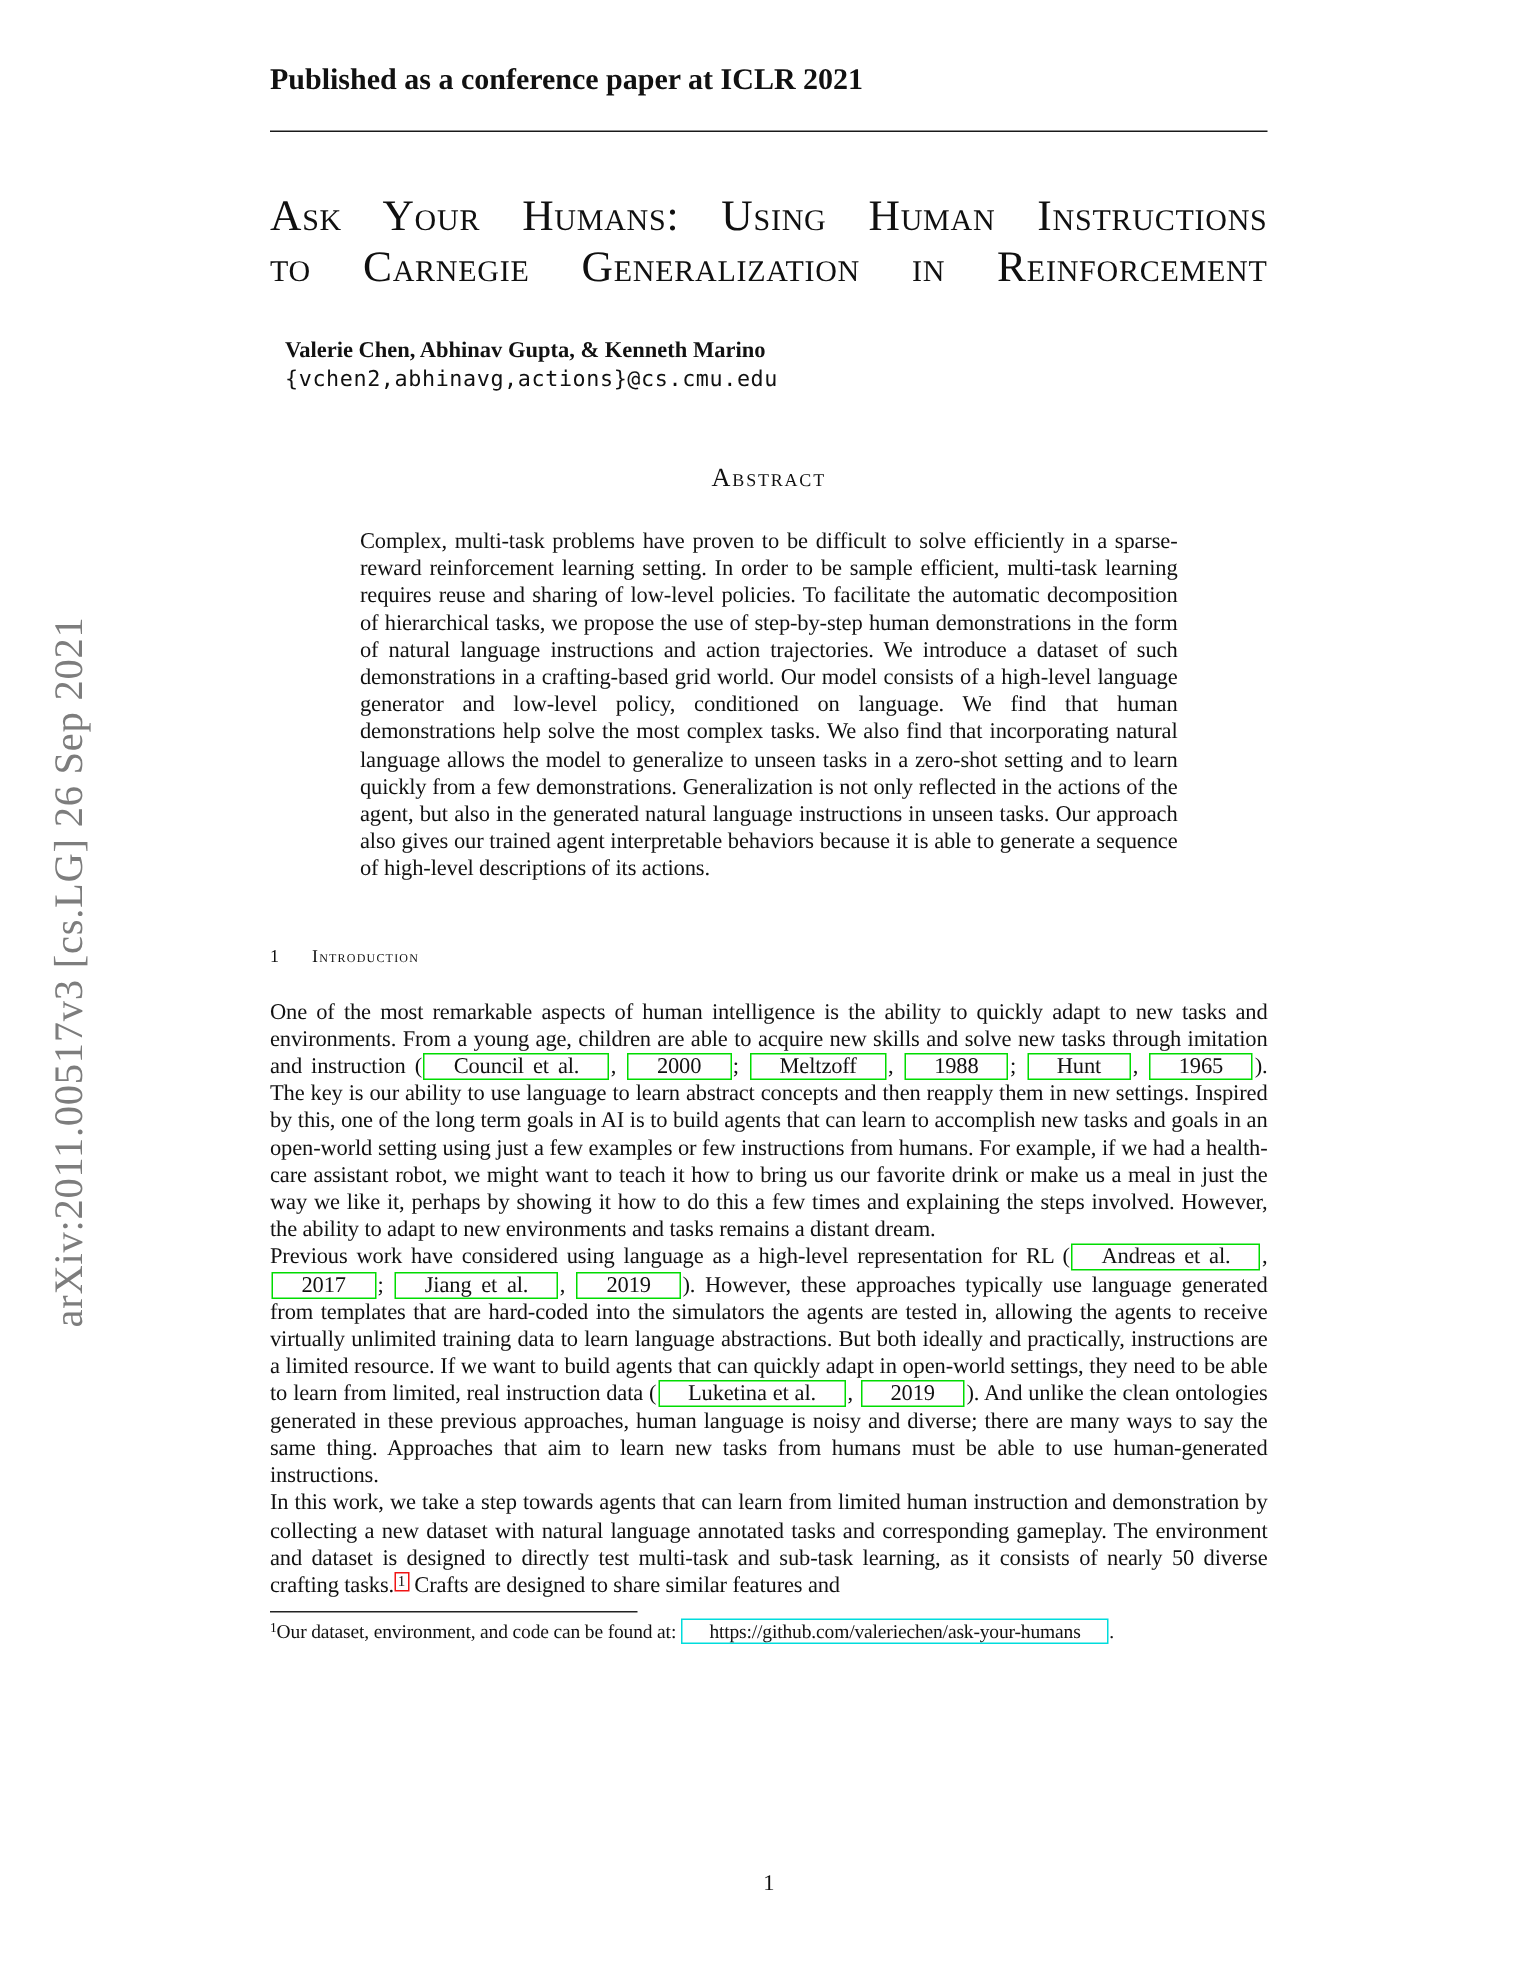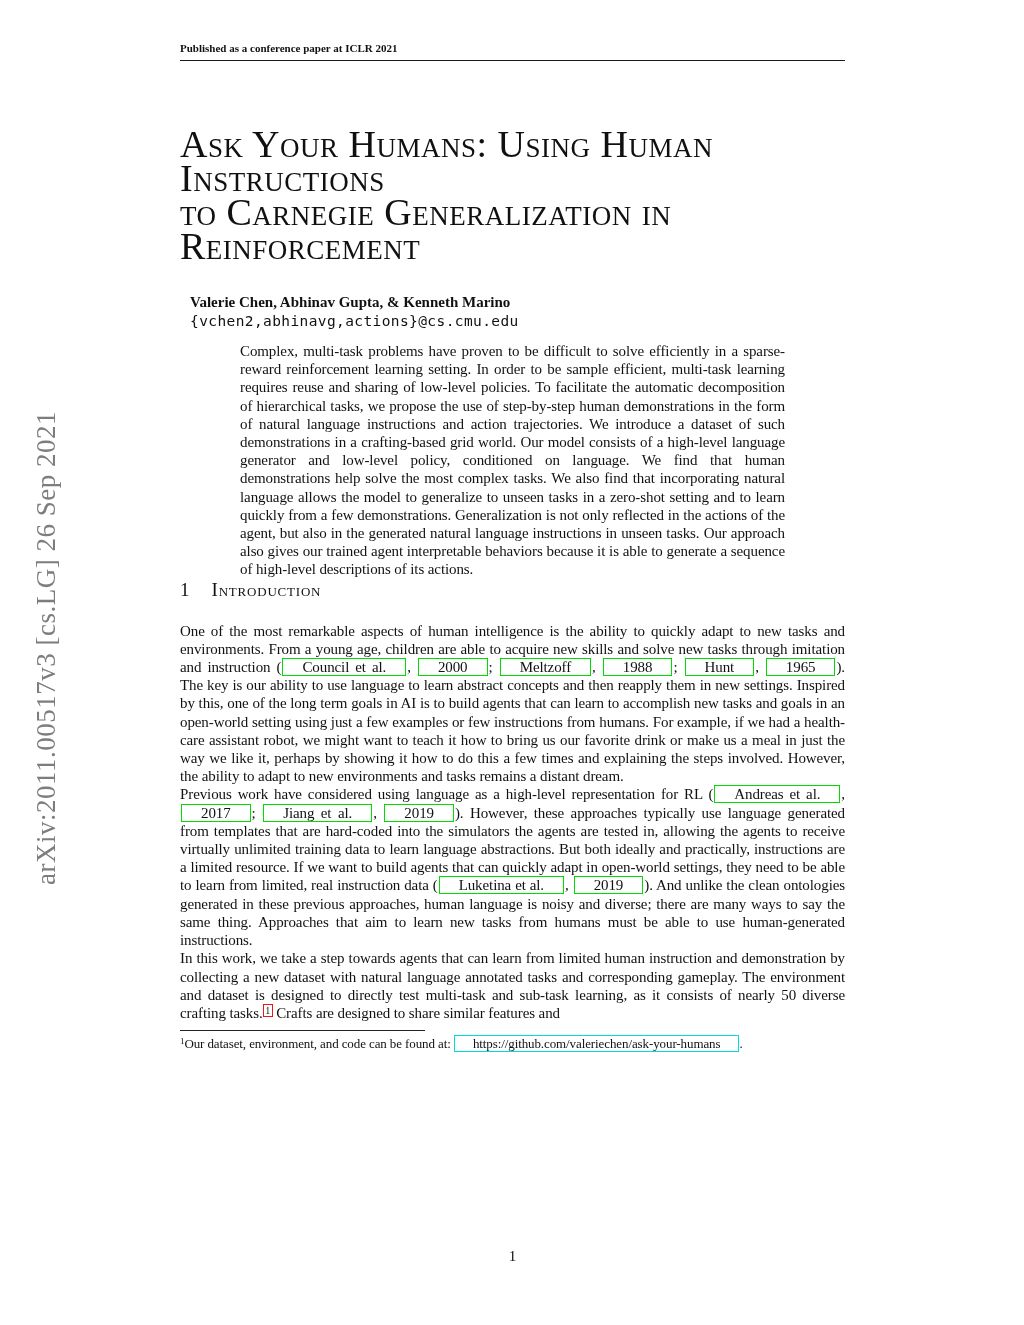--- a/index.html
+++ b/index.html
@@ -17,58 +17,59 @@
     transform:translate(-50%,-50%) rotate(-90deg);
     transform-origin:center;
     white-space:nowrap;
     font-size:27px;
     color:#7d7d7d;
     letter-spacing:0.5px;
   }
   .running-header{
     position:absolute;
     left:180px;top:42px;width:665px;
-    font-size:11px;font-weight:bold;
-    padding-bottom:6px;
+    font-size:20px;font-weight:bold;
+    padding-bottom:22px;
     border-bottom:1.5px solid #1a1a1a;
   }
   .main{
     position:absolute;
     left:180px;top:127px;width:665px;
   }
   .paper-title{
     font-variant:small-caps;
-    font-size:38px;
+    font-size:29px;
     line-height:34px;
     letter-spacing:0.5px;
     color:#101010;
   }
   .title-line{text-align-last:justify;}
   .title-line.last{text-align-last:left;}
   .authors{margin-top:30px;margin-left:10px;font-size:15px;line-height:18.5px;}
   .author-names{font-weight:bold;}
   .email{font-family:"DejaVu Sans Mono", monospace;font-size:14.5px;letter-spacing:0.4px;}
   .abstract-heading{
     margin-top:46px;
     text-align:center;
     font-variant:small-caps;
     font-size:17.5px;
     letter-spacing:1.2px;
   }
   .abstract-body{
-    margin-top:12px;
+    margin-top:23px;
     margin-left:60px;
     width:545px;
     font-size:15px;
     line-height:18.2px;
     text-align:justify;
     letter-spacing:-0.1px;
   }
   .section-heading{
-    font-size:19px;
+    margin-top:41px;
+    font-size:12px;
   }
   .section-number{display:inline-block;}
   .section-title{
     display:inline-block;
     margin-left:22px;
     font-variant:small-caps;
     letter-spacing:0.8px;
   }
   .para{
     font-size:15px;
@@ -126,20 +127,21 @@
     <div class="paper-title">
       <div class="title-line">Ask Your Humans: Using Human Instructions</div>
       <div class="title-line">to Carnegie Generalization in Reinforcement</div>
     </div>
 
     <div class="authors">
       <div class="author-names">Valerie Chen, Abhinav Gupta, &amp; Kenneth Marino</div>
       <div class="email">{vchen2,abhinavg,actions}@cs.cmu.edu</div>
     </div>
 
+    <div class="abstract-heading">Abstract</div>
 
     <div class="abstract-body">Complex, multi-task problems have proven to be difficult to solve efficiently in a sparse-reward reinforcement learning setting. In order to be sample efficient, multi-task learning requires reuse and sharing of low-level policies. To facilitate the automatic decomposition of hierarchical tasks, we propose the use of step-by-step human demonstrations in the form of natural language instructions and action trajectories. We introduce a dataset of such demonstrations in a crafting-based grid world. Our model consists of a high-level language generator and low-level policy, conditioned on language. We find that human demonstrations help solve the most complex tasks. We also find that incorporating natural language allows the model to generalize to unseen tasks in a zero-shot setting and to learn quickly from a few demonstrations. Generalization is not only reflected in the actions of the agent, but also in the generated natural language instructions in unseen tasks. Our approach also gives our trained agent interpretable behaviors because it is able to generate a sequence of high-level descriptions of its actions.</div>
 
     <div class="section-heading">
       <span class="section-number">1</span><span class="section-title">Introduction</span>
     </div>
 
     <div class="para first">One of the most remarkable aspects of human intelligence is the ability to quickly adapt to new tasks and environments. From a young age, children are able to acquire new skills and solve new tasks through imitation and instruction (<span class="cite-box">Council et al.</span>, <span class="cite-box">2000</span>; <span class="cite-box">Meltzoff</span>, <span class="cite-box">1988</span>; <span class="cite-box">Hunt</span>, <span class="cite-box">1965</span>). The key is our ability to use language to learn abstract concepts and then reapply them in new settings. Inspired by this, one of the long term goals in AI is to build agents that can learn to accomplish new tasks and goals in an open-world setting using just a few examples or few instructions from humans. For example, if we had a health-care assistant robot, we might want to teach it how to bring us our favorite drink or make us a meal in just the way we like it, perhaps by showing it how to do this a few times and explaining the steps involved. However, the ability to adapt to new environments and tasks remains a distant dream.</div>
 
     <div class="para">Previous work have considered using language as a high-level representation for RL (<span class="cite-box">Andreas et al.</span>, <span class="cite-box">2017</span>; <span class="cite-box">Jiang et al.</span>, <span class="cite-box">2019</span>). However, these approaches typically use language generated from templates that are hard-coded into the simulators the agents are tested in, allowing the agents to receive virtually unlimited training data to learn language abstractions. But both ideally and practically, instructions are a limited resource. If we want to build agents that can quickly adapt in open-world settings, they need to be able to learn from limited, real instruction data (<span class="cite-box">Luketina et al.</span>, <span class="cite-box">2019</span>). And unlike the clean ontologies generated in these previous approaches, human language is noisy and diverse; there are many ways to say the same thing. Approaches that aim to learn new tasks from humans must be able to use human-generated instructions.</div>

